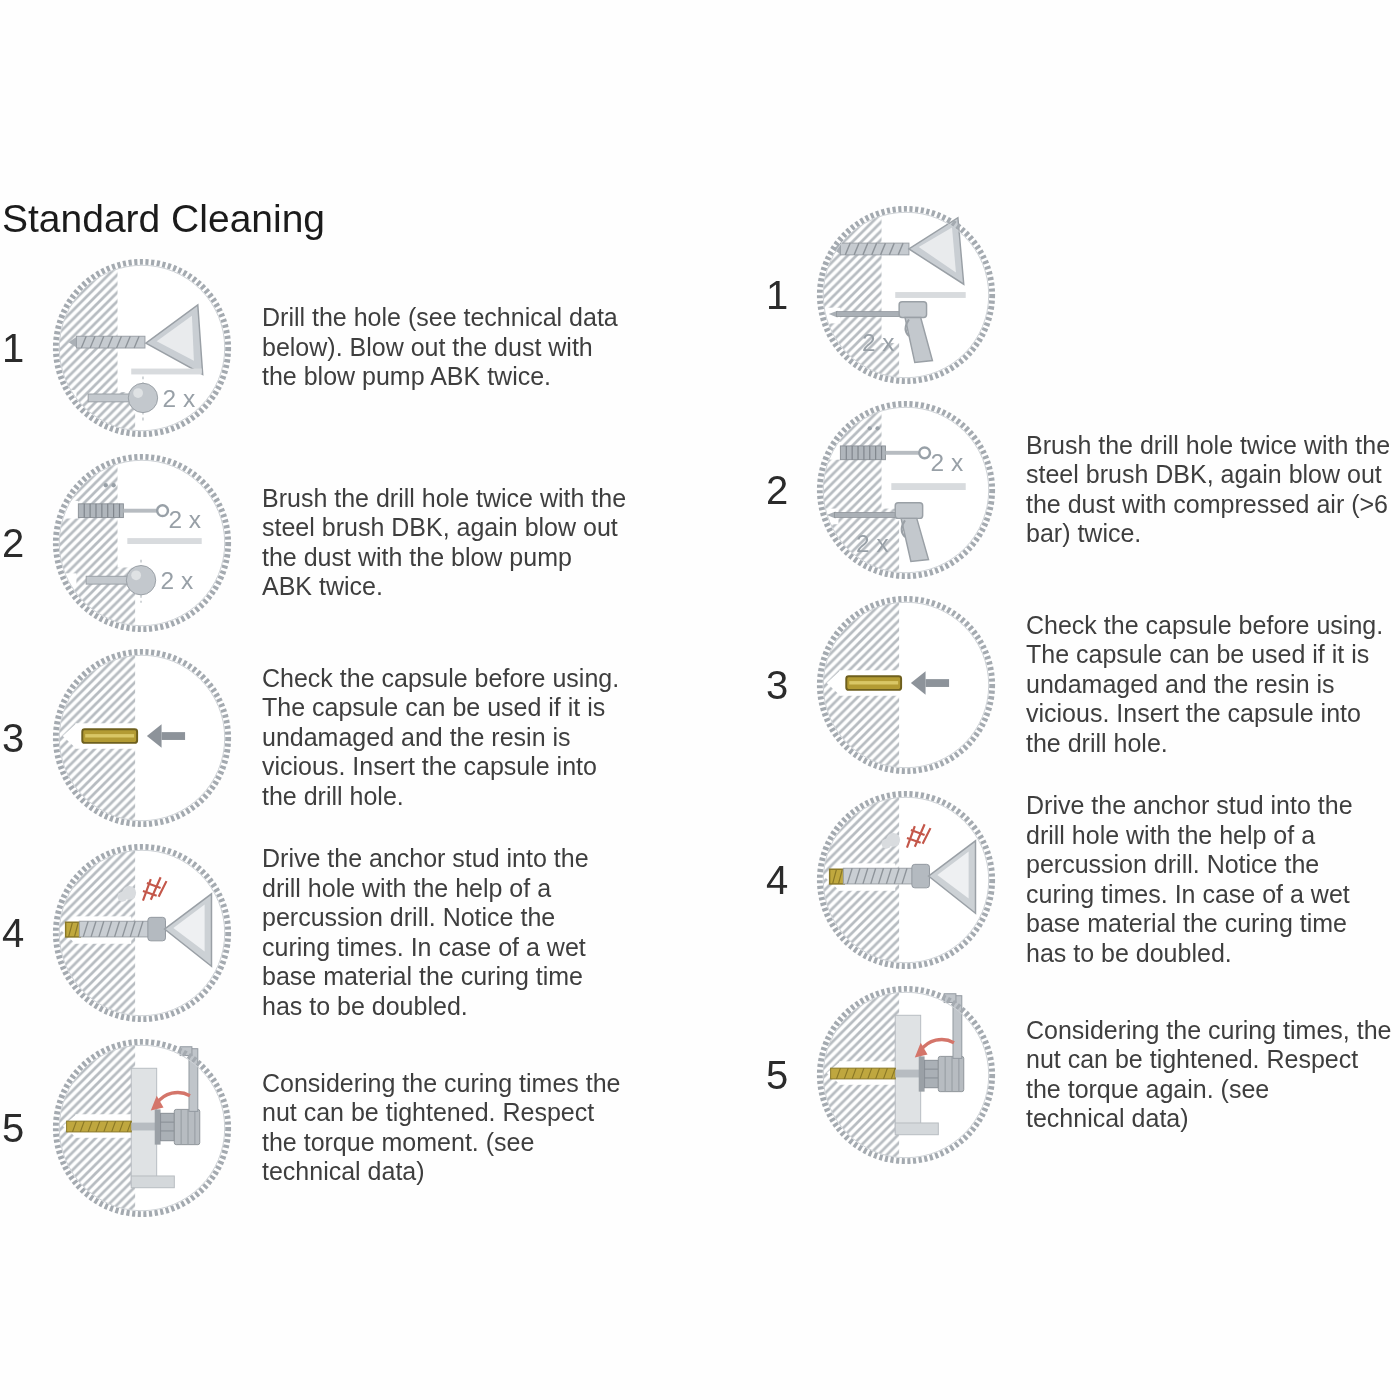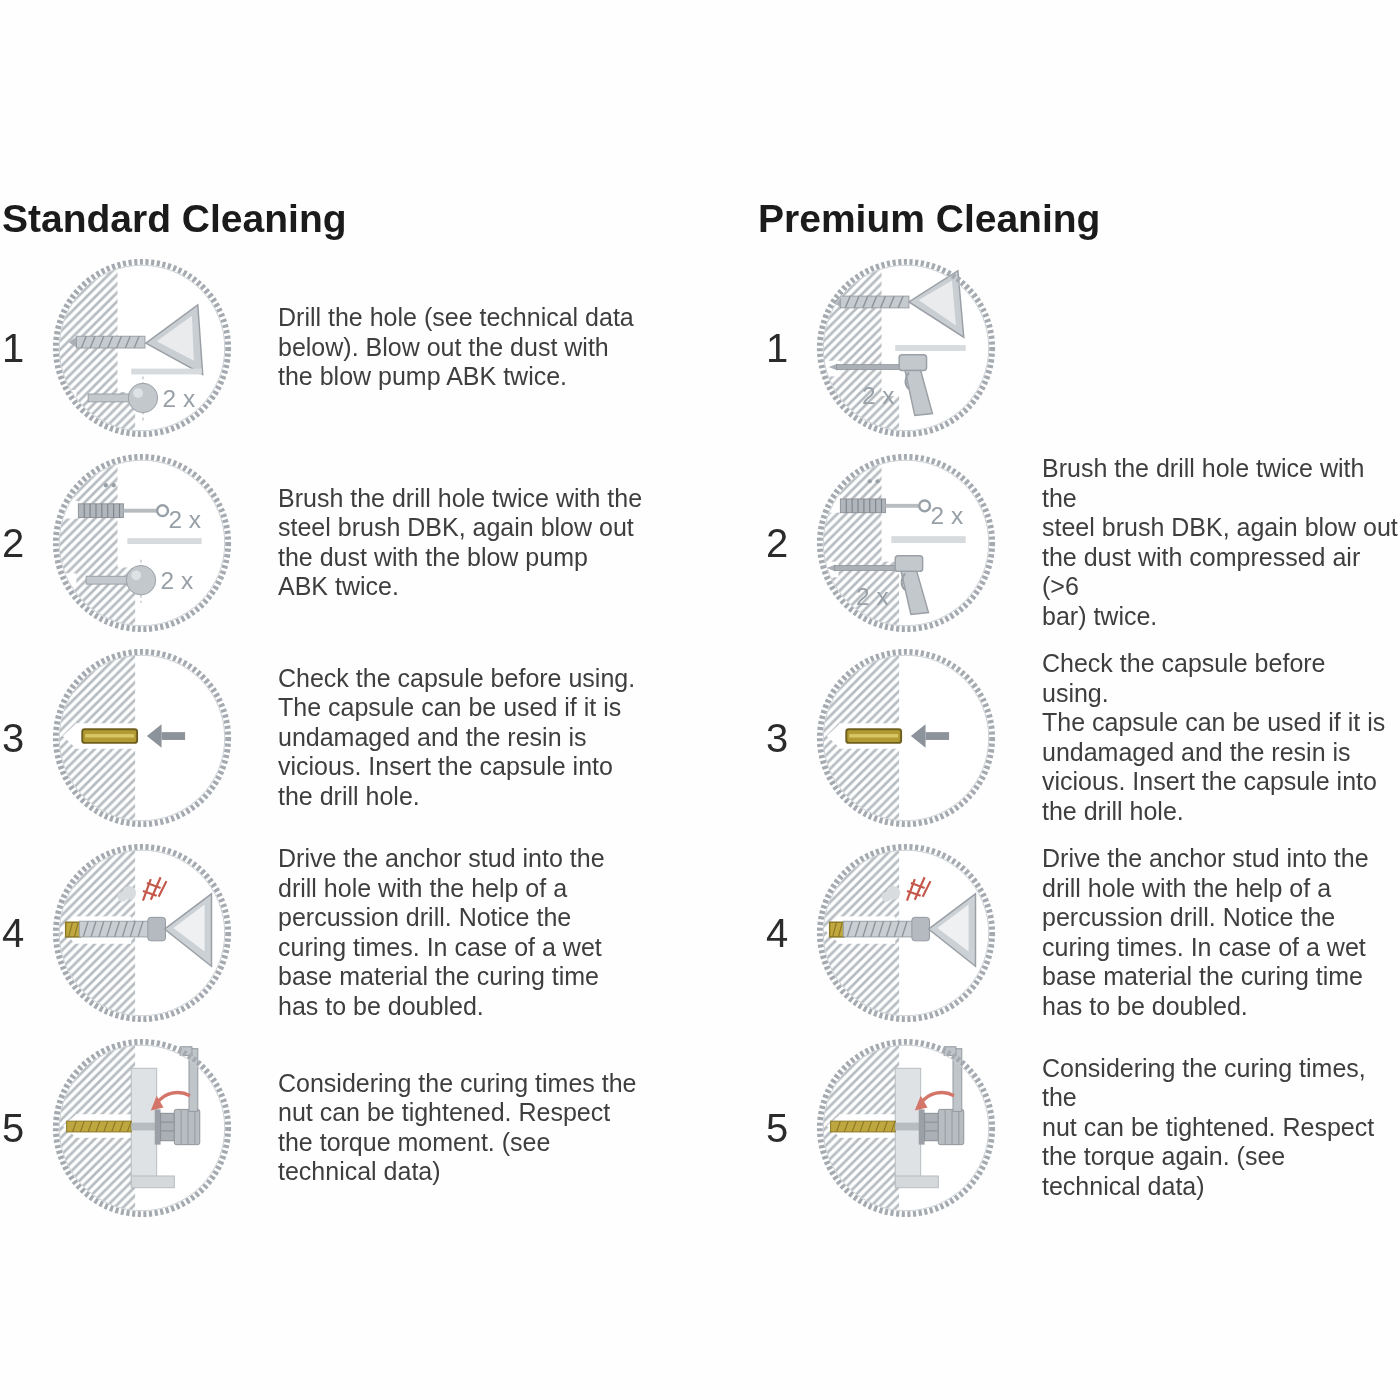--- a/index.html
+++ b/index.html
@@ -6,36 +6,36 @@
   body{
     width:1400px;height:1400px;background:#ffffff;
     font-family:"Liberation Sans","DejaVu Sans",sans-serif;
     color:#3e3e3e;position:relative;overflow:hidden;
   }
   .sheet{position:absolute;inset:0;background:#fefefe;}
   .column{position:absolute;top:197px;}
   .column.left{left:2px;width:655px;}
   .column.right{left:758px;width:640px;}
   .col-title{
-    font-size:39px;font-weight:bold;color:#1b1b1b;
+    font-size:39px;font-weight:normal;color:#1b1b1b;
     line-height:44px;margin:0 0 9px 0;letter-spacing:0;
   }
   .step-row{
     display:flex;align-items:center;height:195px;
   }
   .step-number{
     font-size:40px;color:#2b2b2b;line-height:1;
     flex:0 0 auto;
   }
   .column.left .step-number{width:42px;padding-left:0;}
   .column.right .step-number{width:50px;padding-left:8px;box-sizing:border-box;}
   .step-art{flex:0 0 196px;width:196px;display:flex;justify-content:center;align-items:flex-end;}
   .step-art svg{display:block;}
   .step-text{
-    margin-left:38px;font-size:25px;line-height:29.5px;color:#3e3e3e;
+    margin-left:22px;font-size:25px;line-height:29.5px;color:#3e3e3e;
     white-space:pre-line;flex:1 1 auto;
   }
   .column.left .step-text{max-width:385px;}
   .column.right .step-text{max-width:372px;}
   .twox{font-size:25px;fill:#98a0a7;}
 </style>
 </head>
 <body>
 
 <svg width="0" height="0" style="position:absolute" aria-hidden="true">
@@ -207,21 +207,20 @@
         </svg>
       </div>
       <p class="step-text">Considering the curing times the
 nut can be tightened. Respect
 the torque moment. (see
 technical data)</p>
     </div>
   </div>
 
   <div class="column right">
-    <h2 class="col-title">Premium Cleaning</h2>
 
     <div class="step-row">
       <div class="step-number">1</div>
       <div class="step-art">
         <svg width="186" height="186" viewBox="0 0 190 190">
           <circle cx="95" cy="95" r="88" fill="#ffffff"></circle>
           <g clip-path="url(#discClip)">
             <path d="M88,10.3 A85,85 0 0 0 88,179.7 Z" fill="url(#hatch)"></path>
             <rect x="70" y="4" width="22" height="140" fill="#ffffff"></rect>
             <rect x="8" y="108" width="20" height="16" fill="#ffffff"></rect>

